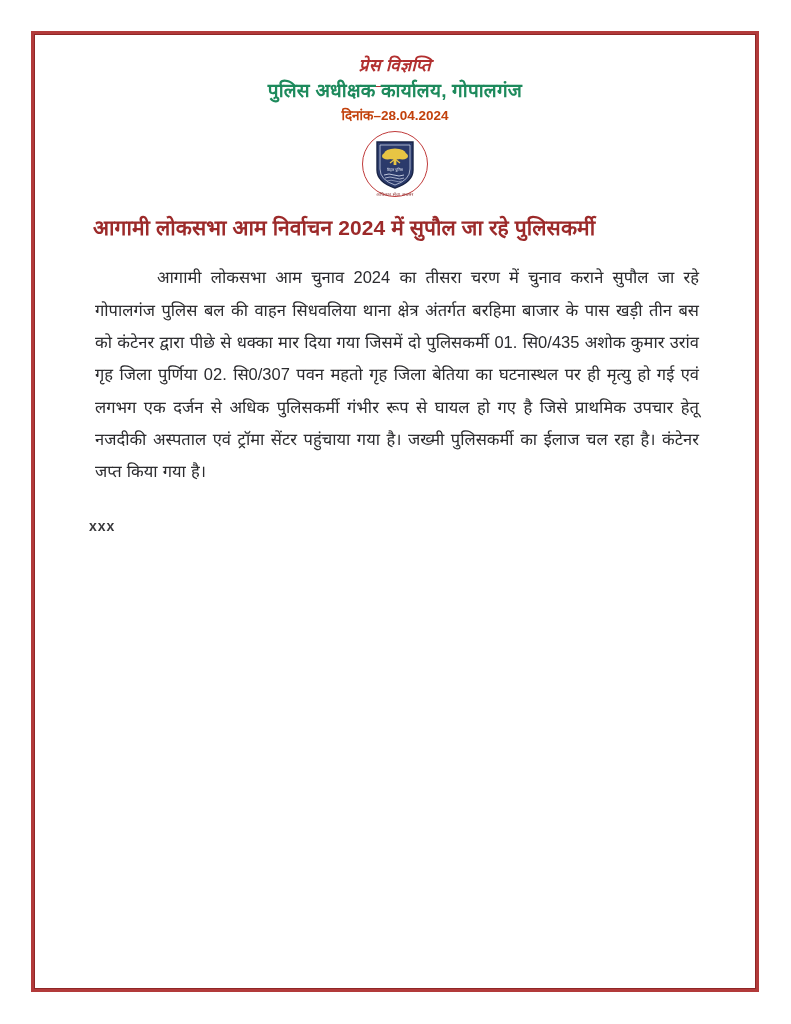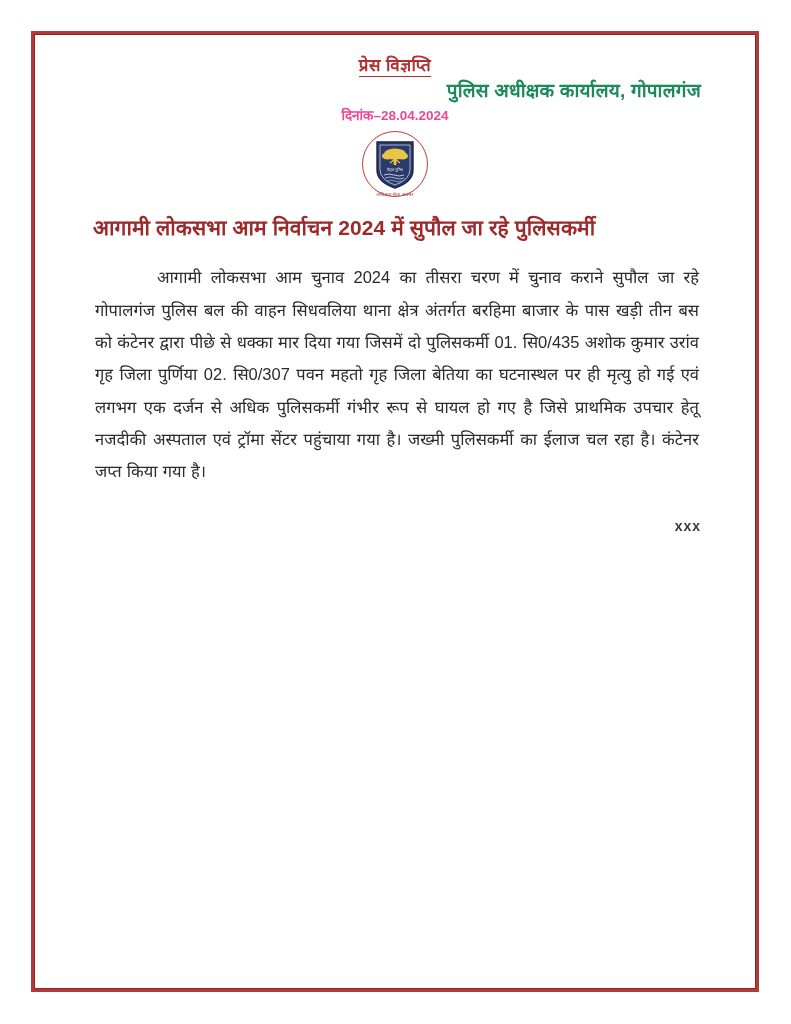--- a/index.html
+++ b/index.html
@@ -54,37 +54,37 @@
     font-size: 17px;
     font-weight: 700;
     color: #b23030;
     letter-spacing: 0.4px;
     line-height: 1.25;
     margin: 0;
     padding-top: 12px;
   }
   .hdr-title .u {
     border-bottom: 1.5px solid #b23030;
-    padding-bottom: 1px;
+    padding-bottom: 11px;
+    font-style: italic;
   }
   .hdr-office {
     font-family: "Liberation Sans", "DejaVu Sans", sans-serif;
     font-size: 19px;
     font-weight: 700;
     color: #1d8a5c;
     line-height: 1.3;
     margin: 3px 0 0 0;
     letter-spacing: 0.2px;
-    text-align: right;
   }
   .hdr-date {
     font-family: "Liberation Sans", "DejaVu Sans", sans-serif;
     font-size: 13.5px;
     font-weight: 600;
-    color: #ec4899;
+    color: #c2410c;
     line-height: 1.3;
     margin: 3px 0 0 0;
   }
 
   
   .emblem-wrap {
     display: flex;
     justify-content: center;
     margin-top: 7px;
   }
@@ -128,21 +128,21 @@
     padding: 0 2px 0 6px;
     text-indent: 62px;
     word-spacing: 0.5px;
   }
 
   .xxx {
     font-family: "Liberation Sans", "DejaVu Sans", sans-serif;
     font-size: 14px;
     font-weight: 600;
     color: #3a3a3d;
-    text-align: right;
+    text-align: left;
     margin: 30px 0 0 0;
     letter-spacing: 1px;
   }
 </style>
 </head>
 <body>
 
 <div class="page">
 
   <div class="page-border"></div>

